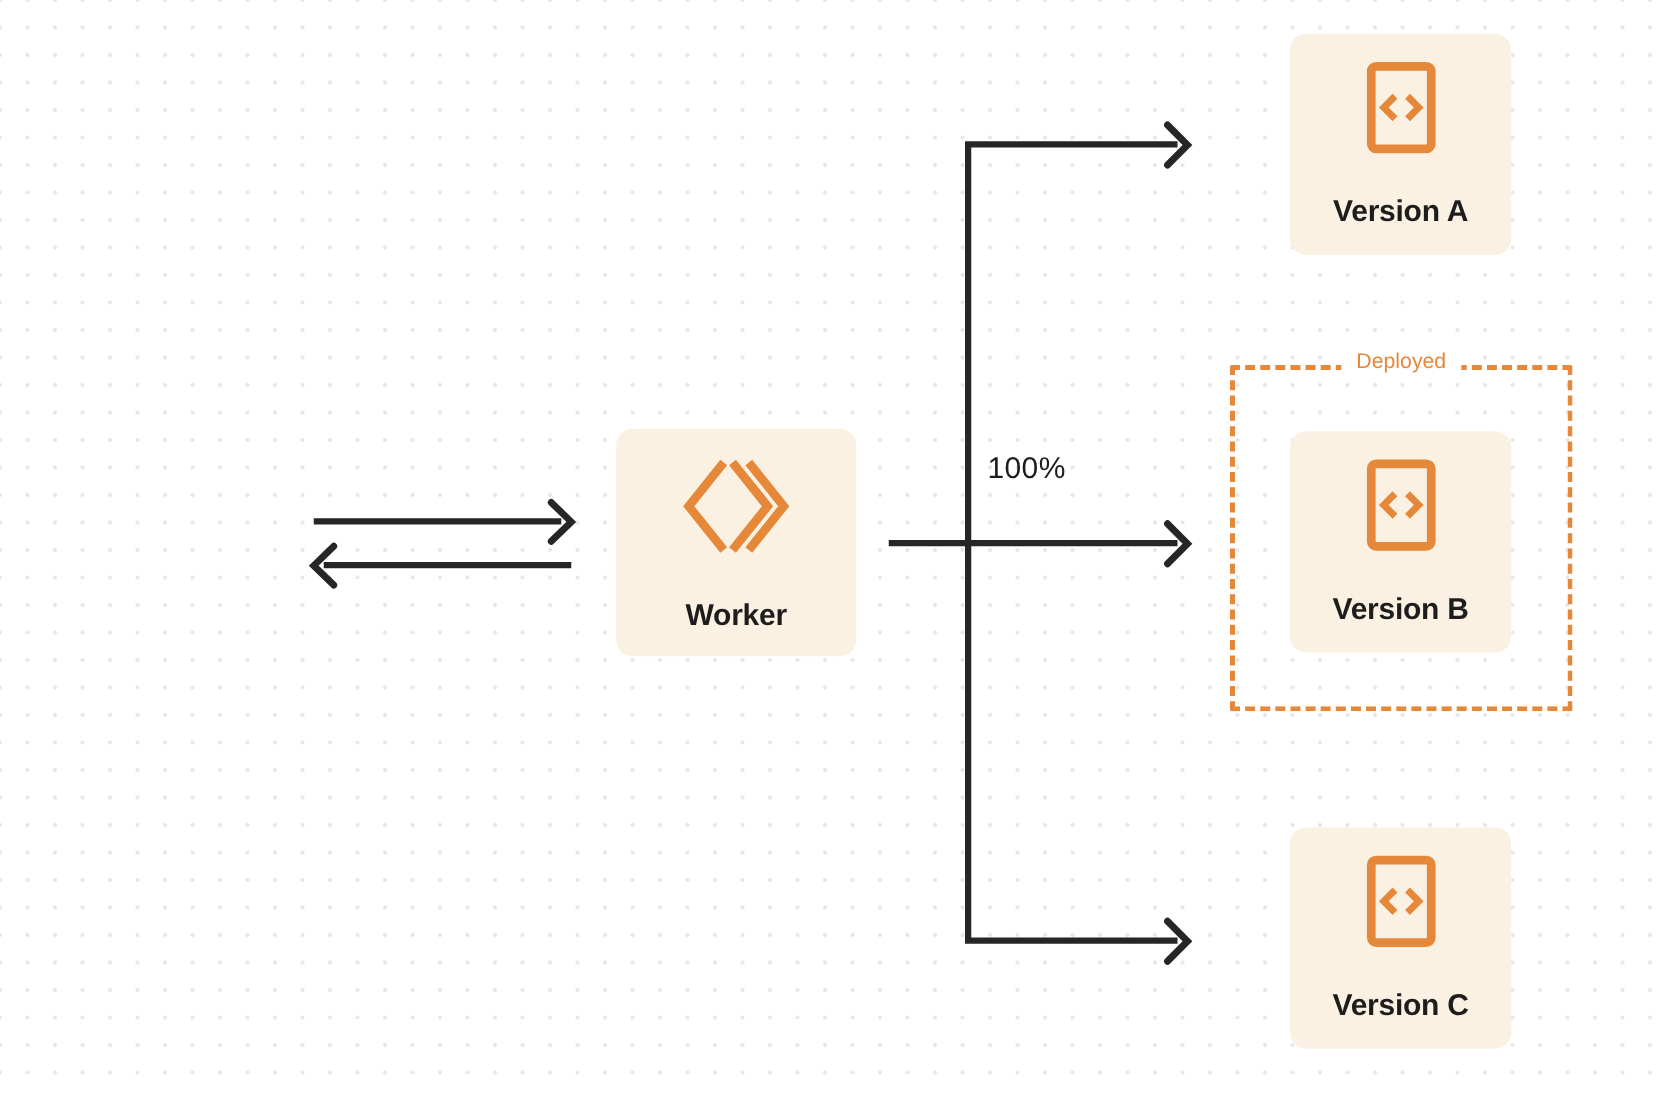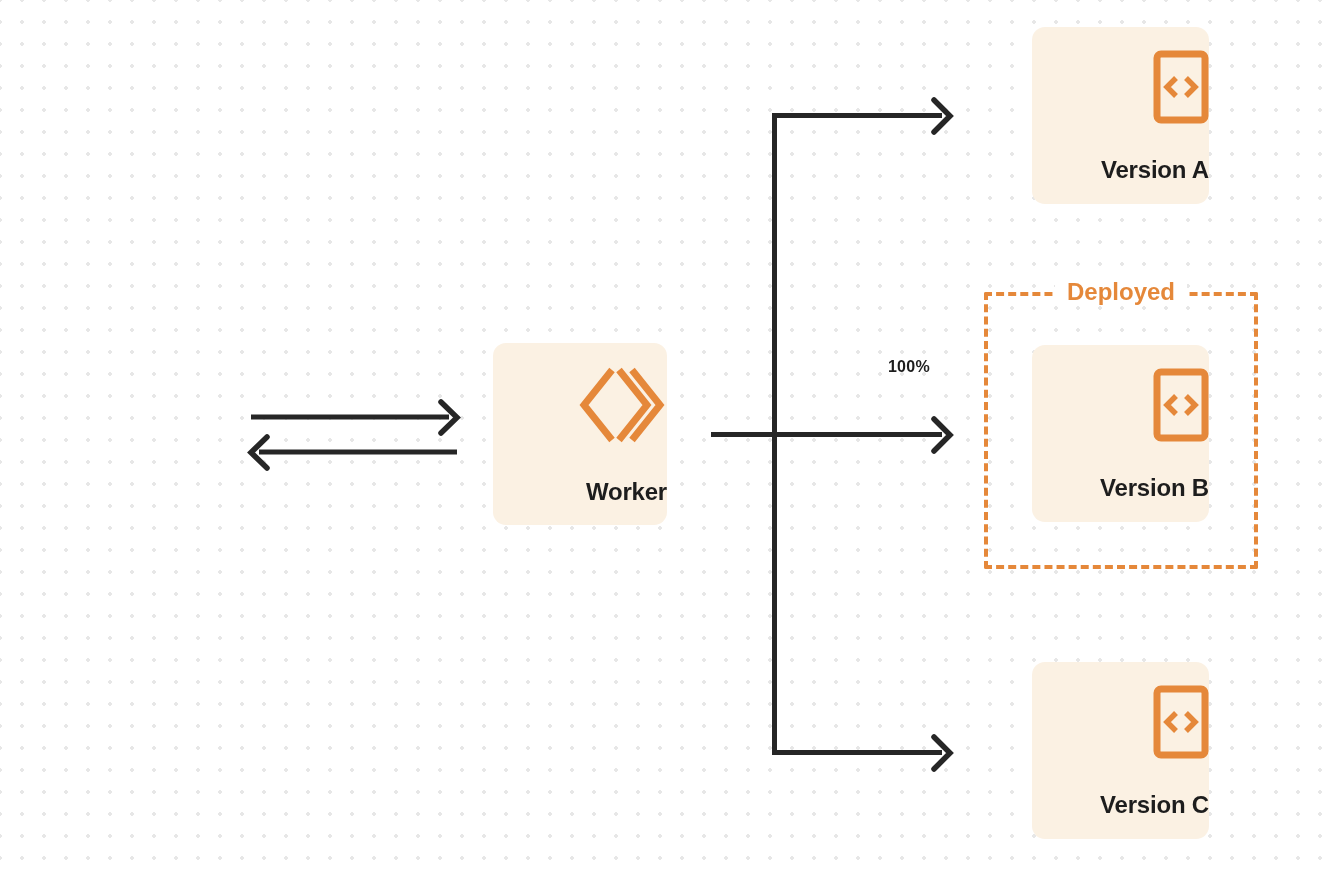--- a/index.html
+++ b/index.html
@@ -19,21 +19,21 @@
     overflow: hidden;
     font-family: "Liberation Sans", "DejaVu Sans", sans-serif;
   }
 
   
   .node {
     position: absolute;
     border-radius: 13px;
     display: flex;
     flex-direction: column;
-    align-items: flex-end;
+    align-items: center;
     justify-content: center;
     box-sizing: border-box;
     gap: 12px;
   }
   .node-label {
     font-size: 24px;
     font-weight: 700;
     color: #1d1d1d;
     letter-spacing: -0.2px;
     line-height: 1;
@@ -61,33 +61,33 @@
     border-radius: 2px;
     box-sizing: border-box;
   }
   .deployed-label {
     position: absolute;
     top: -16px;
     left: 50%;
     transform: translateX(-50%);
     background: #ffffff;
     padding: 0 12px;
-    font-size: 24px;
-    font-weight: 700;
+    font-size: 17px;
+    font-weight: 400;
     color: #e5883a;
     line-height: 1;
     white-space: nowrap;
   }
 
   
   .traffic-label {
     position: absolute;
-    text-align: right;
-    font-size: 16px;
-    font-weight: 700;
+    text-align: left;
+    font-size: 24px;
+    font-weight: 400;
     color: #1d1d1d;
     line-height: 1.9;
     letter-spacing: 0.3px;
     white-space: nowrap;
   }
 
   
   #arrows {
     position: absolute;
     left: 0;
@@ -142,21 +142,21 @@
       <polyline class="head" points="934,419 950,435 934,451"></polyline>
     </g>
 
     <g>
       <line x1="772" y1="752.5" x2="942" y2="752.5"></line>
       <polyline class="head" points="934,737 950,753 934,769"></polyline>
     </g>
   </svg>
 
 
-  <div class="node worker" style="left:493px; top:343px; width:174px; height:182px;">
+  <div class="node worker" style="left:493px; top:343px; width:192px; height:182px;">
     <span class="icon">
       <svg width="90" height="82" viewBox="0 0 90 82" xmlns="http://www.w3.org/2000/svg" fill="none" stroke="#e5883a" stroke-width="7" stroke-linecap="butt" stroke-linejoin="miter">
 
         <polyline points="35,6 7,41 35,76"></polyline>
 
         <polyline points="42,6 70,41 42,76"></polyline>
 
         <polyline points="55,6 83,41 55,76"></polyline>
       </svg>
     </span>

